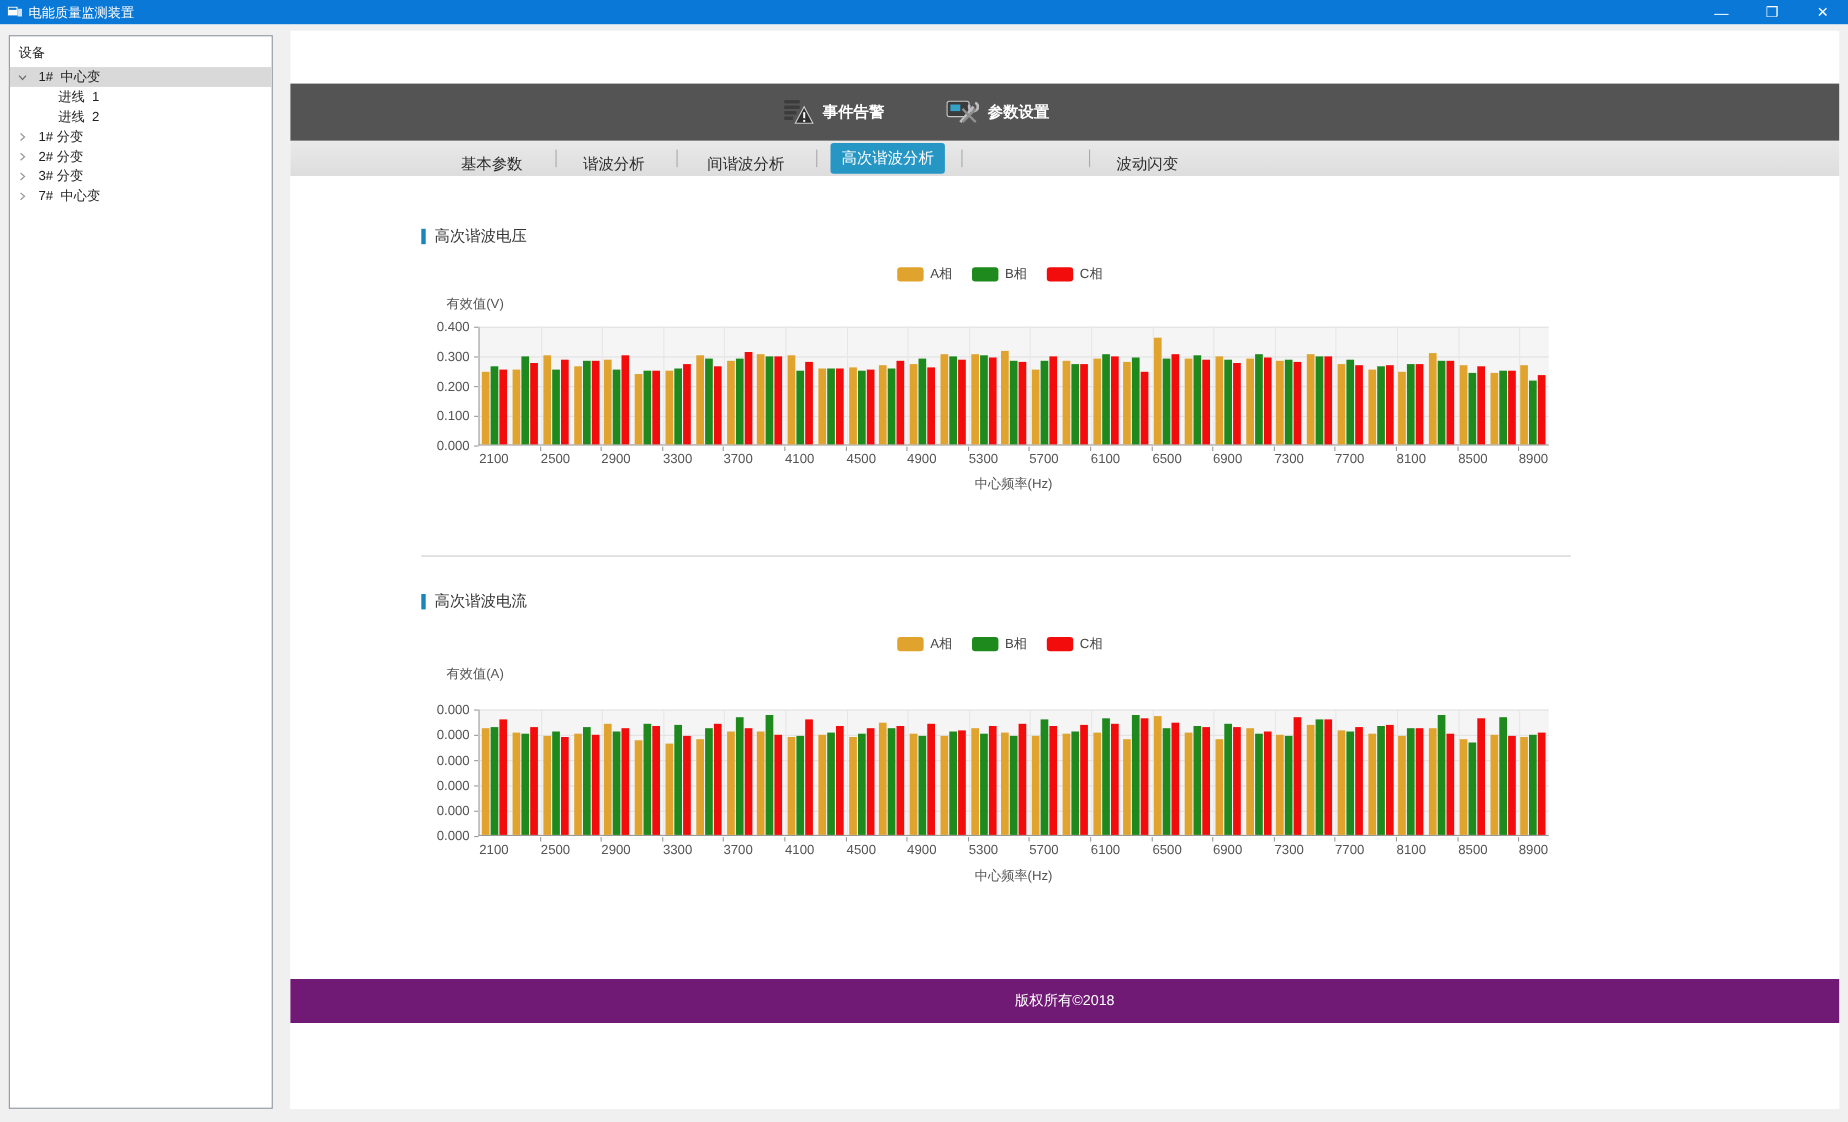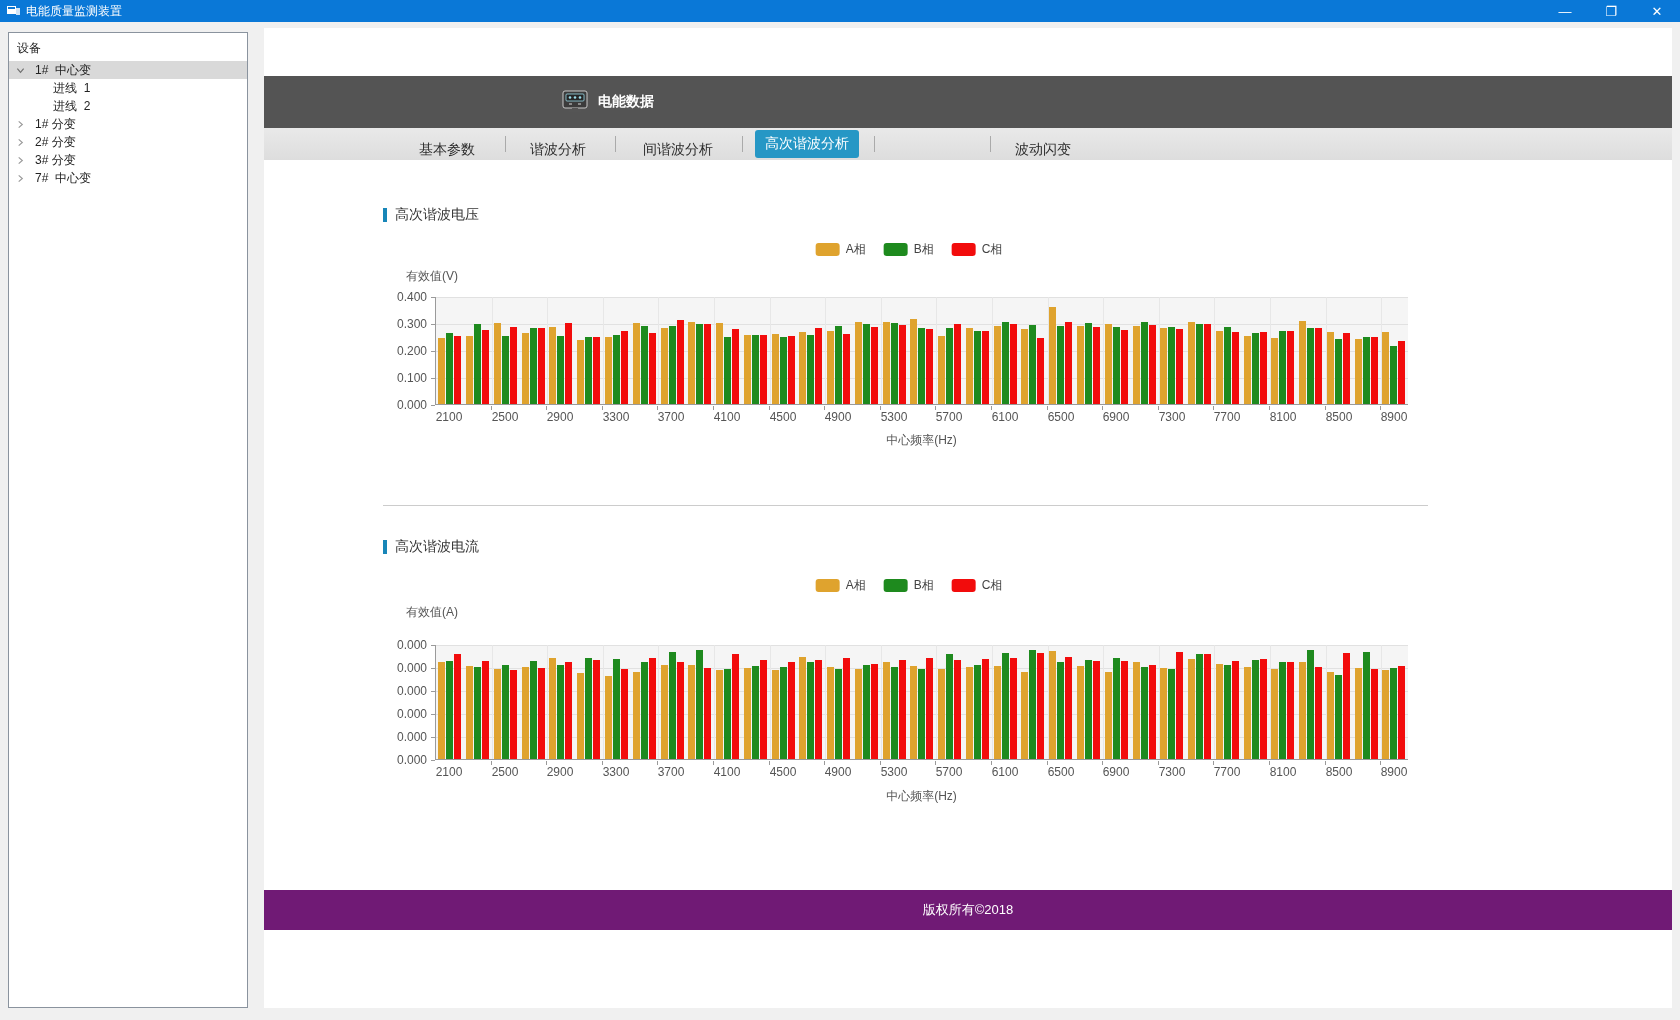--- a/index.html
+++ b/index.html
@@ -114,35 +114,45 @@
             <path d="M3 1.5 L7 5 L3 8.5" fill="none" stroke="#9a9a9a" stroke-width="1.3"></path>
           </svg></span><span class="lbl">3# 分变</span></div>
       <div class="tree-item lvl0"><span class="chev"><svg width="9" height="9" viewBox="0 0 10 10">
             <path d="M3 1.5 L7 5 L3 8.5" fill="none" stroke="#9a9a9a" stroke-width="1.3"></path>
           </svg></span><span class="lbl">7#  中心变</span></div>
     </div>
 </div>
 
 <div class="main-panel">
   <div class="tab-band" id="tab-band">
-      <div class="main-tab" style="left: 269px;">
+      <div class="main-tab" style="left: 419px;">
         <span style="display: flex;">
           <svg width="30" height="26" viewBox="0 0 30 26">
-            <rect x="3" y="2" width="24" height="17" rx="2" fill="#3b3b3b" stroke="#c8c8c8"></rect>
-            <rect x="6" y="5" width="18" height="7" rx="1" fill="#262626" stroke="#9adbe8" stroke-width="0.8"></rect>
-            <circle cx="10" cy="8.5" r="1.3" fill="#9adbe8"></circle>
-            <circle cx="15" cy="8.5" r="1.3" fill="#9adbe8"></circle>
-            <circle cx="20" cy="8.5" r="1.3" fill="#9adbe8"></circle>
-            <rect x="9" y="14" width="3" height="2" fill="#8a8a8a"></rect>
-            <rect x="18" y="14" width="3" height="2" fill="#8a8a8a"></rect>
-            <rect x="12" y="19" width="6" height="2" fill="#555"></rect>
-            <rect x="9" y="21" width="12" height="2" fill="#555"></rect>
+            <rect x="3" y="2" width="14" height="3" fill="#3b3b3b"></rect>
+            <rect x="3" y="7" width="14" height="3" fill="#3b3b3b"></rect>
+            <rect x="3" y="12" width="11" height="3" fill="#3b3b3b"></rect>
+            <rect x="3" y="17" width="8" height="3" fill="#3b3b3b"></rect>
+            <path d="M21 8 L29 23 L13 23 Z" fill="#2f2f2f" stroke="#cfcfcf"></path>
+            <rect x="20.2" y="13" width="1.8" height="5.5" fill="#fff"></rect>
+            <rect x="20.2" y="20" width="1.8" height="1.8" fill="#fff"></rect>
           </svg>
         </span>
-        <span>电能数据</span>
+        <span>事件告警</span>
+      </div>
+      <div class="main-tab" style="left: 569px;">
+        <span style="display: flex;">
+          <svg width="30" height="26" viewBox="0 0 30 26">
+            <rect x="1" y="3" width="20" height="14" rx="2" fill="#3b3b3b" stroke="#c8c8c8"></rect>
+            <rect x="4" y="6" width="9" height="6" fill="#35b6e2" opacity="0.85"></rect>
+            <path d="M13 22 L25 8" stroke="#bdbdbd" stroke-width="2.5"></path>
+            <circle cx="25" cy="8" r="4" fill="none" stroke="#bdbdbd" stroke-width="2.5" stroke-dasharray="14 6"></circle>
+            <path d="M15 10 L27 22 M27 10 L15 22" stroke="#8f8f8f" stroke-width="2.2"></path>
+          </svg>
+        </span>
+        <span>参数设置</span>
       </div>
     </div>
   <div class="subtab-strip" id="subtab-strip">
       <div class="subtab" style="left: 183px;">基本参数</div>
       <div class="subtab" style="left: 294px;">谐波分析</div>
       <div class="subtab" style="left: 414px;">间谐波分析</div>
       <div class="subtab active" style="left: 543px;">高次谐波分析</div>
       <div class="subtab" style="left: 666px; margin-top: 43px;">谐波功率</div>
       <div class="subtab" style="left: 779px;">波动闪变</div>
       <div class="subtab-div" style="left: 241px;"></div>

